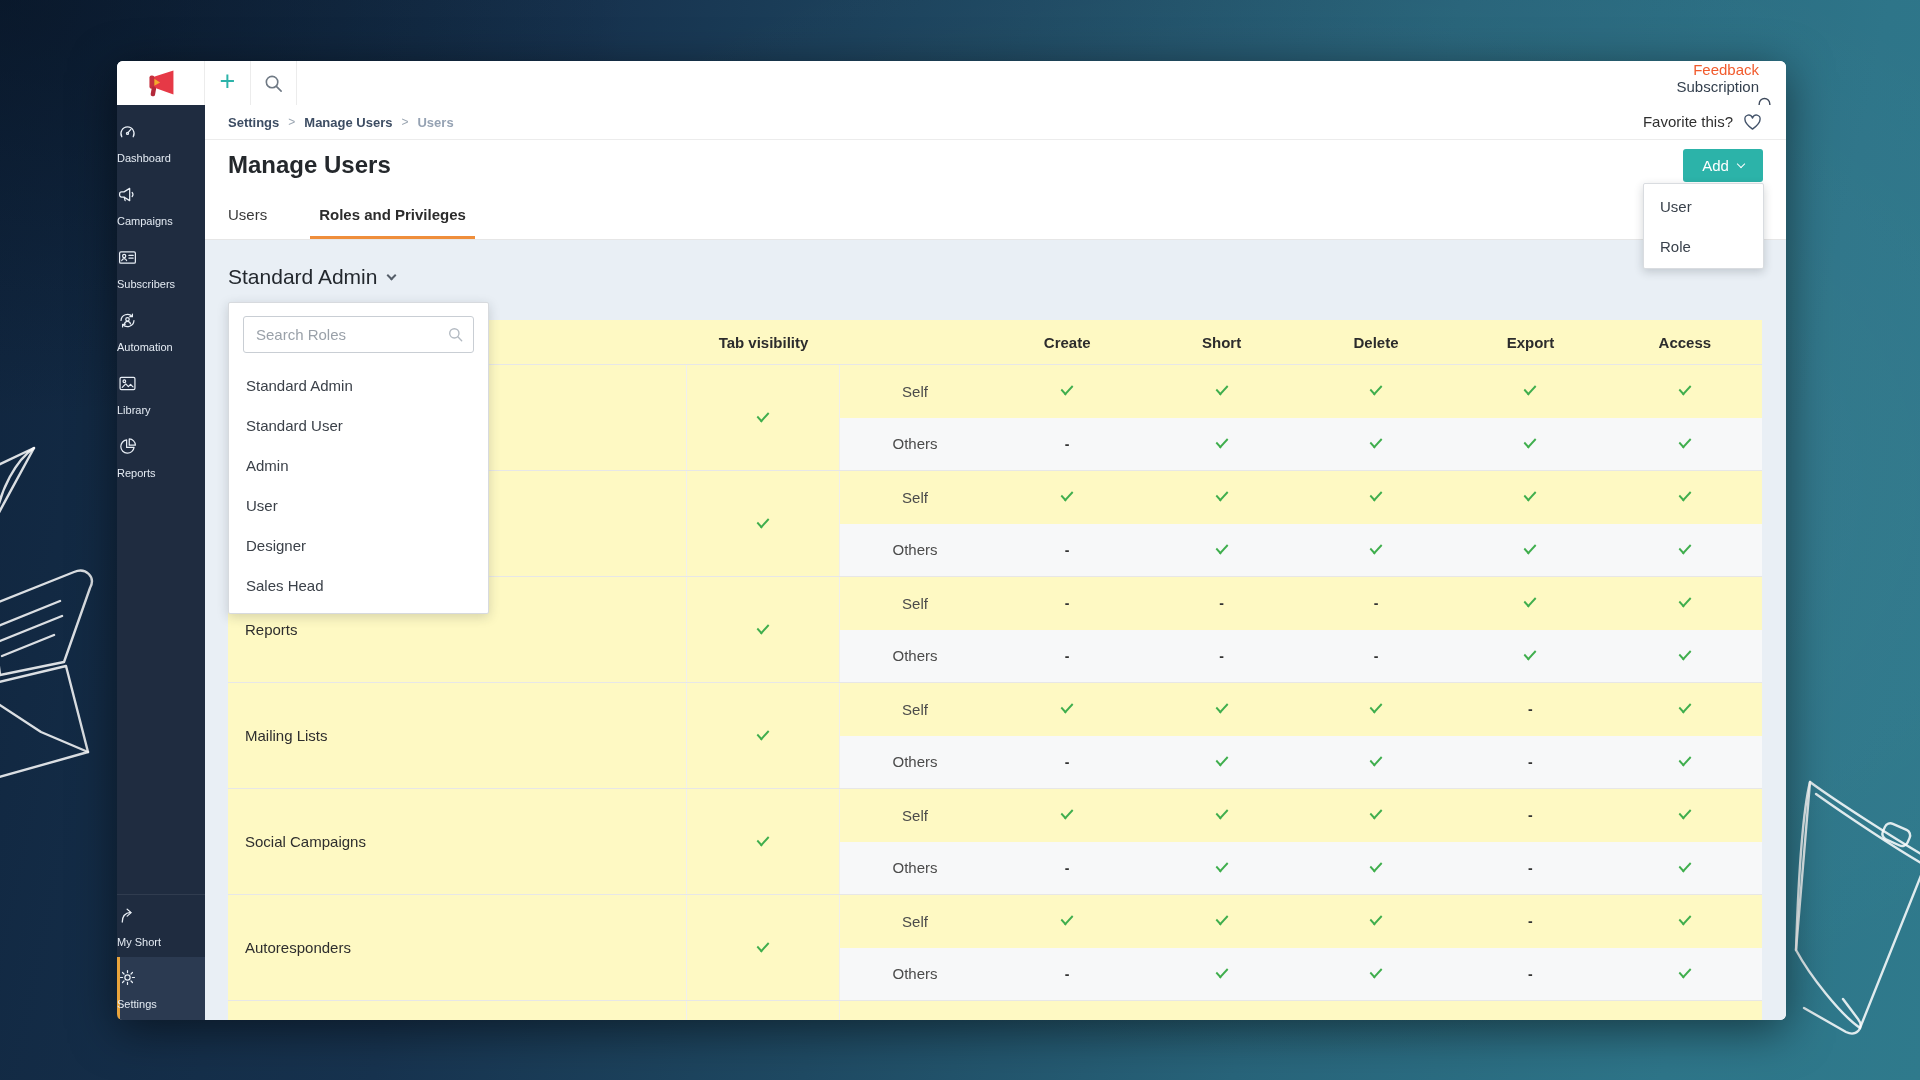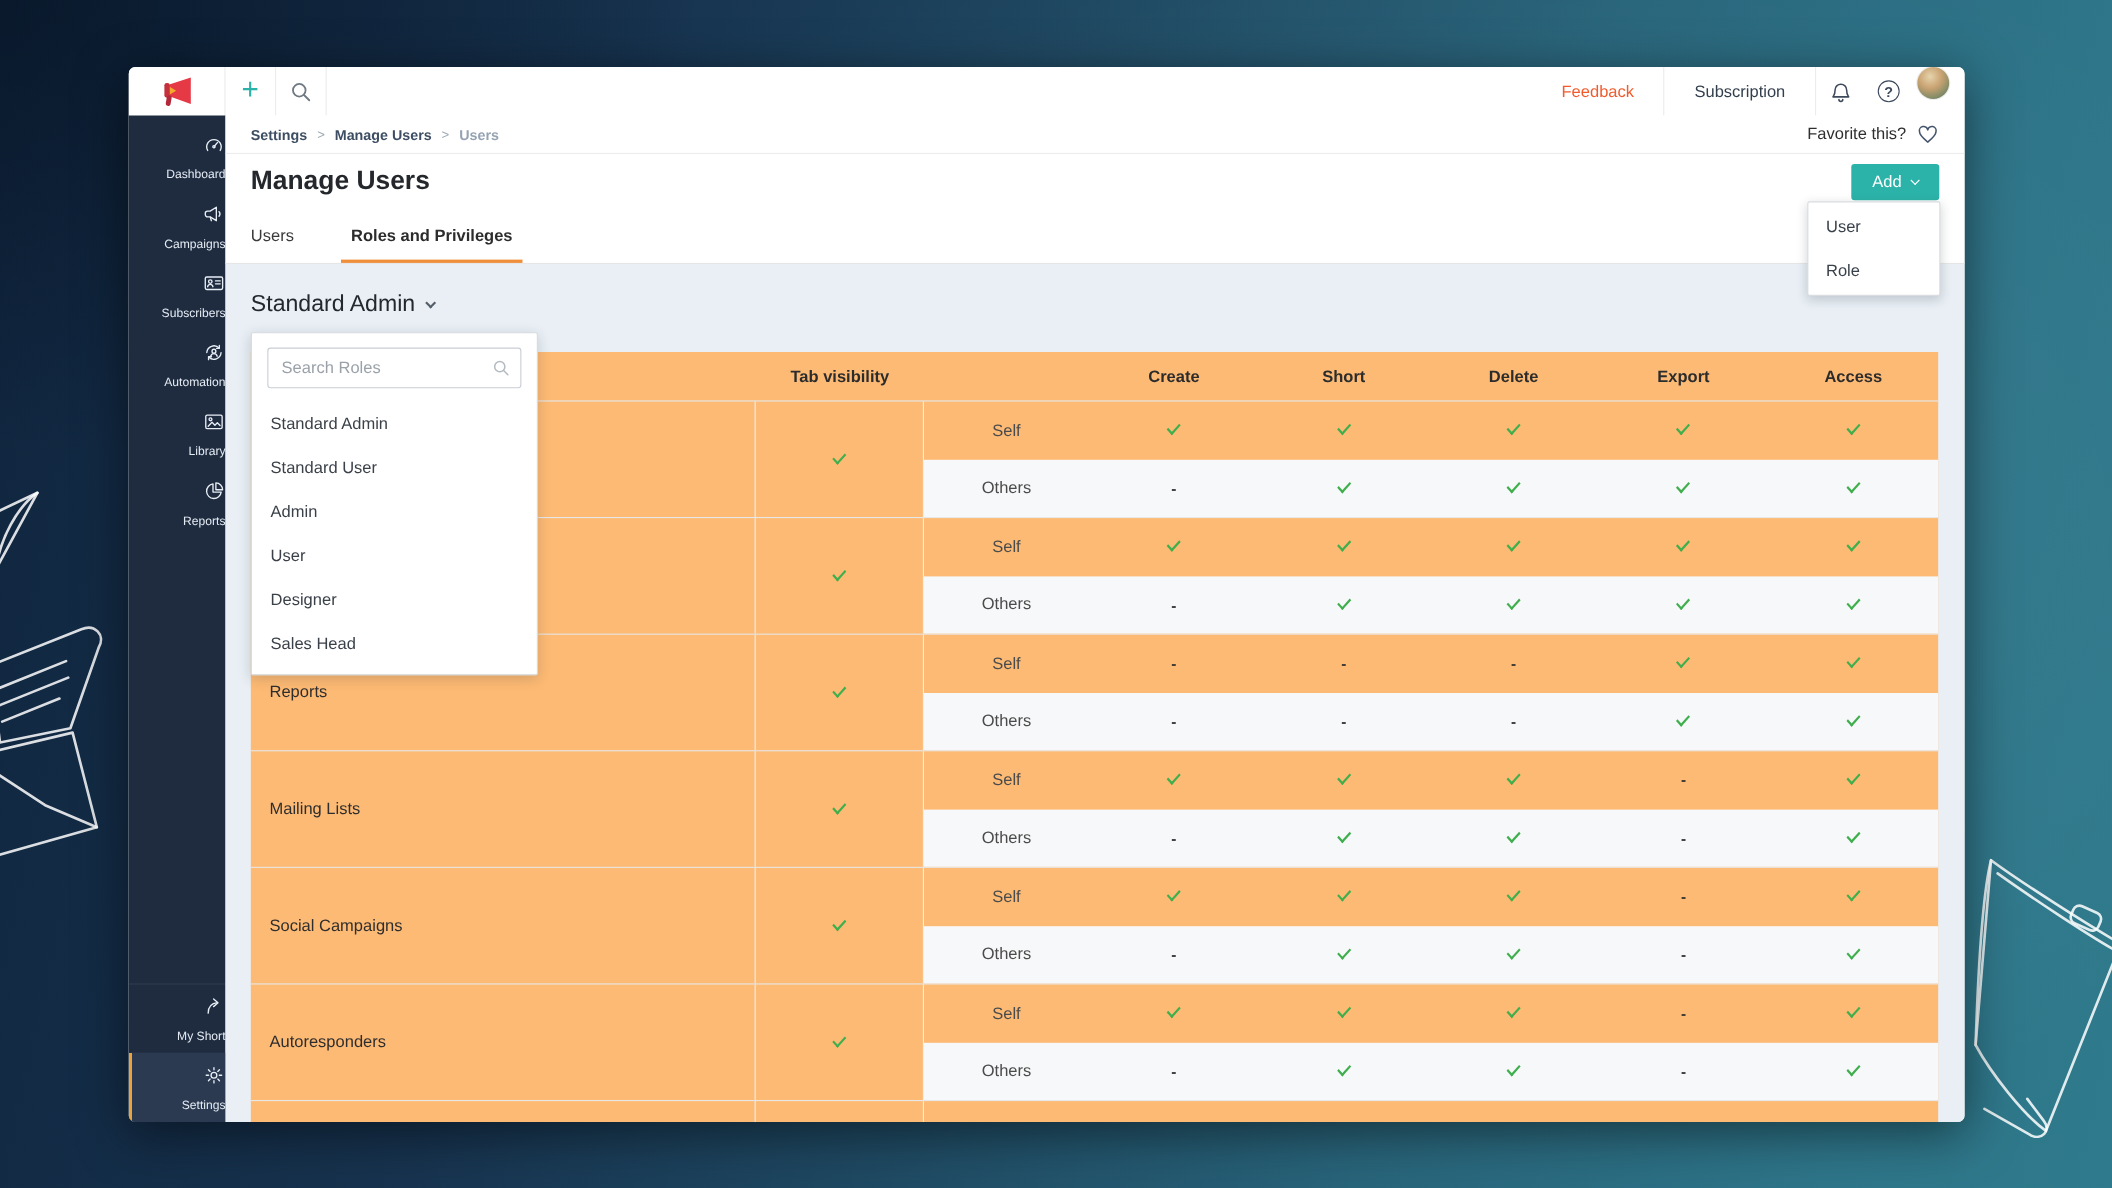--- a/index.html
+++ b/index.html
@@ -15,36 +15,36 @@
   .doodle path, .doodle rect { fill:none; stroke:rgba(255,255,255,.85); stroke-width:2.4; stroke-linecap:round; stroke-linejoin:round; }
 
   .window { position:absolute; left:117px; top:61px; width:1669px; height:959px; background:#fff;
     border-radius:6px; overflow:hidden; box-shadow:0 10px 45px rgba(0,0,0,.5); z-index:5; display:flex; flex-direction:column; }
 
   
   .topbar { height:44px; background:#fff; display:flex; align-items:center; flex:none; }
   .logo-cell { width:88px; height:100%; display:flex; align-items:center; justify-content:center; border-right:1px solid #ececec; }
   .tb-icon-cell { width:46px; height:100%; display:flex; align-items:center; justify-content:center; border-right:1px solid #ececec; cursor:pointer; }
   .plus { font-size:27px; color:#2cb3a9; margin-top:-3px; font-weight:400; }
-  .tb-right { margin-left:auto; display:flex; align-items:flex-start; height:100%; }
+  .tb-right { margin-left:auto; display:flex; align-items:flex-end; height:100%;flex-direction:column; }
   .tb-link { font-size:15px; padding:0 27px; height:100%; display:flex; align-items:center; cursor:pointer; }
   .feedback { color:#f15b2d; }
   .sub-link { color:#333f4d; }
   .tb-sep { width:1px; height:100%; background:#ececec; }
   .tb-iconbtn { width:44px; height:100%; display:flex; align-items:center; justify-content:center; cursor:pointer; }
   .help-circle { width:20px; height:20px; border:1.6px solid #3e4a5c; border-radius:50%; color:#3e4a5c;
     font-size:13px; font-weight:bold; display:flex; align-items:center; justify-content:center; }
   .avatar { width:29px; height:29px; border-radius:50%; margin:0 14px 0 4px; cursor:pointer;
     background:radial-gradient(circle at 40% 30%, #e6d4ac 0%, #c9a272 40%, #7d8a66 75%, #5d6d52 100%);
     box-shadow:0 0 0 1px rgba(0,0,0,.08); }
 
   
   .appbody { flex:1; display:flex; min-height:0; }
   .sidebar { width:88px; background:#1f2c40; display:flex; flex-direction:column; padding-top:6px; flex:none; }
-  .side-item { display:flex; flex-direction:column; align-items:flex-end; justify-content:center; gap:6px; height:63px; cursor:pointer; flex:none; }
+  .side-item { display:flex; flex-direction:column; align-items:flex-start; justify-content:center; gap:6px; height:63px; cursor:pointer; flex:none; }
   .side-item svg { width:21px; height:21px; stroke:#e8eef5; fill:none; stroke-width:1.4; stroke-linecap:round; stroke-linejoin:round; }
   .side-label { font-size:11px; color:#e4ebf3; white-space:nowrap; }
   .side-spacer { margin-top:auto; }
   .side-item.myshort { border-top:1px solid rgba(255,255,255,.08); }
   .side-item.active { background:#2b3a51; box-shadow:inset 3px 0 0 #e9a43c; }
 
   .main { flex:1; display:flex; flex-direction:column; min-width:0; }
 
   .crumb-row { height:35px; display:flex; align-items:center; padding:0 24px 0 23px; border-bottom:1px solid #ececec; background:#fff; flex:none; }
   .crumb { font-size:13px; font-weight:bold; color:#3d4d63; display:flex; gap:9px; align-items:center; }
@@ -63,21 +63,21 @@
   .tabs-row { height:50px; display:flex; align-items:center; padding-left:23px; background:#fff; border-bottom:1px solid #e6e6e6; flex:none; }
   .tab { height:100%; display:flex; align-items:center; padding:0 9px; margin-right:34px; font-size:15px; color:#3a3a3a; position:relative; cursor:pointer; }
   .tab:first-child { padding-left:0; }
   .tab.active { color:#2c2c2c; font-weight:bold; }
   .tab.active::after { content:""; position:absolute; left:0; right:0; bottom:0; height:3px; background:#ef8e3b; }
 
   .content { flex:1; background:#e9eff5; padding:22px 24px 0 23px; overflow:hidden; position:relative; }
   .role-head { display:flex; align-items:center; gap:11px; font-size:21px; color:#23282e; cursor:pointer; width:max-content; height:30px; }
 
   
-  .ptable { margin-top:28px; background:#fdba74; width:1534px; }
+  .ptable { margin-top:28px; background:#fef9c3; width:1534px; }
   .thead { display:flex; height:44px; align-items:center; font-size:15px; font-weight:bold; color:#2c2c2c; }
   .h-module { width:459px; } .h-tabvis { width:153px; text-align:center; } .h-scope { width:150px; } .h-col { flex:1; text-align:center; }
   .tgroup { display:flex; border-top:1px solid #e7e7e7; }
   .cell-module { width:459px; display:flex; align-items:center; padding-left:17px; font-size:15px; color:#2e2e2e; border-right:1px solid #efefef; }
   .cell-tabvis { width:153px; display:flex; align-items:center; justify-content:center; border-right:1px solid #efefef; }
   .rsec { flex:1; display:flex; flex-direction:column; }
   .srow { display:flex; height:52.5px; align-items:center; }
   .srow.others { background:#f7f8f9; }
   .scope { width:150px; text-align:center; font-size:15px; color:#4b4b4b; }
   .pcell { flex:1; display:flex; justify-content:center; align-items:center; }

